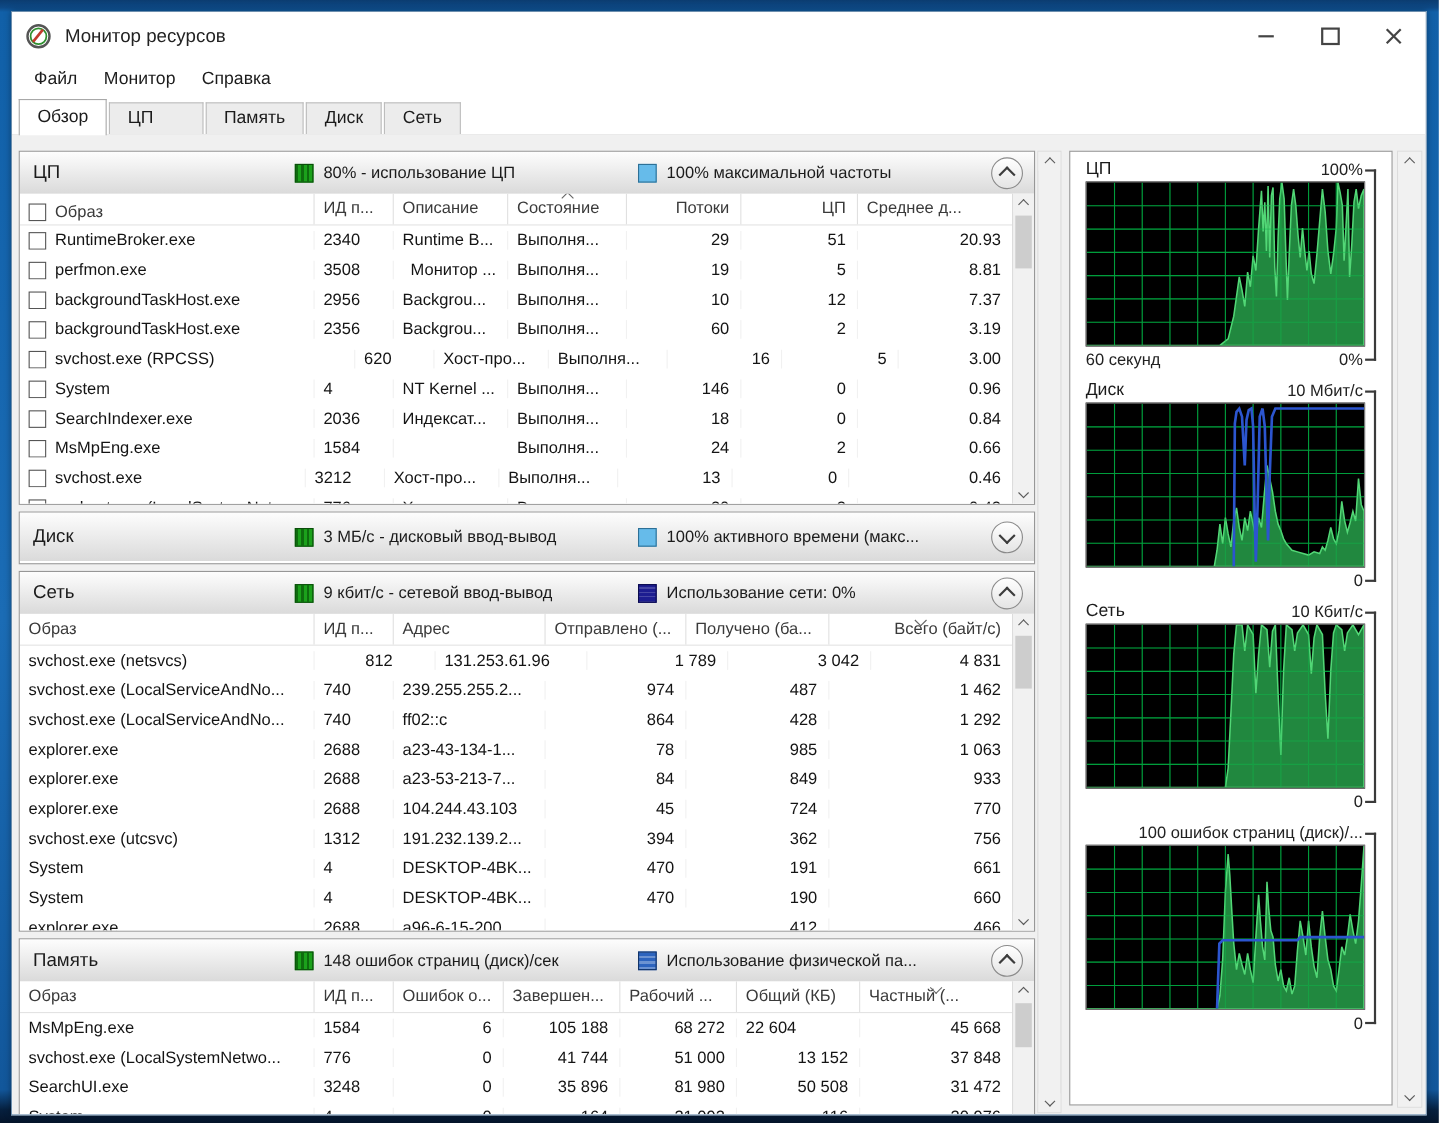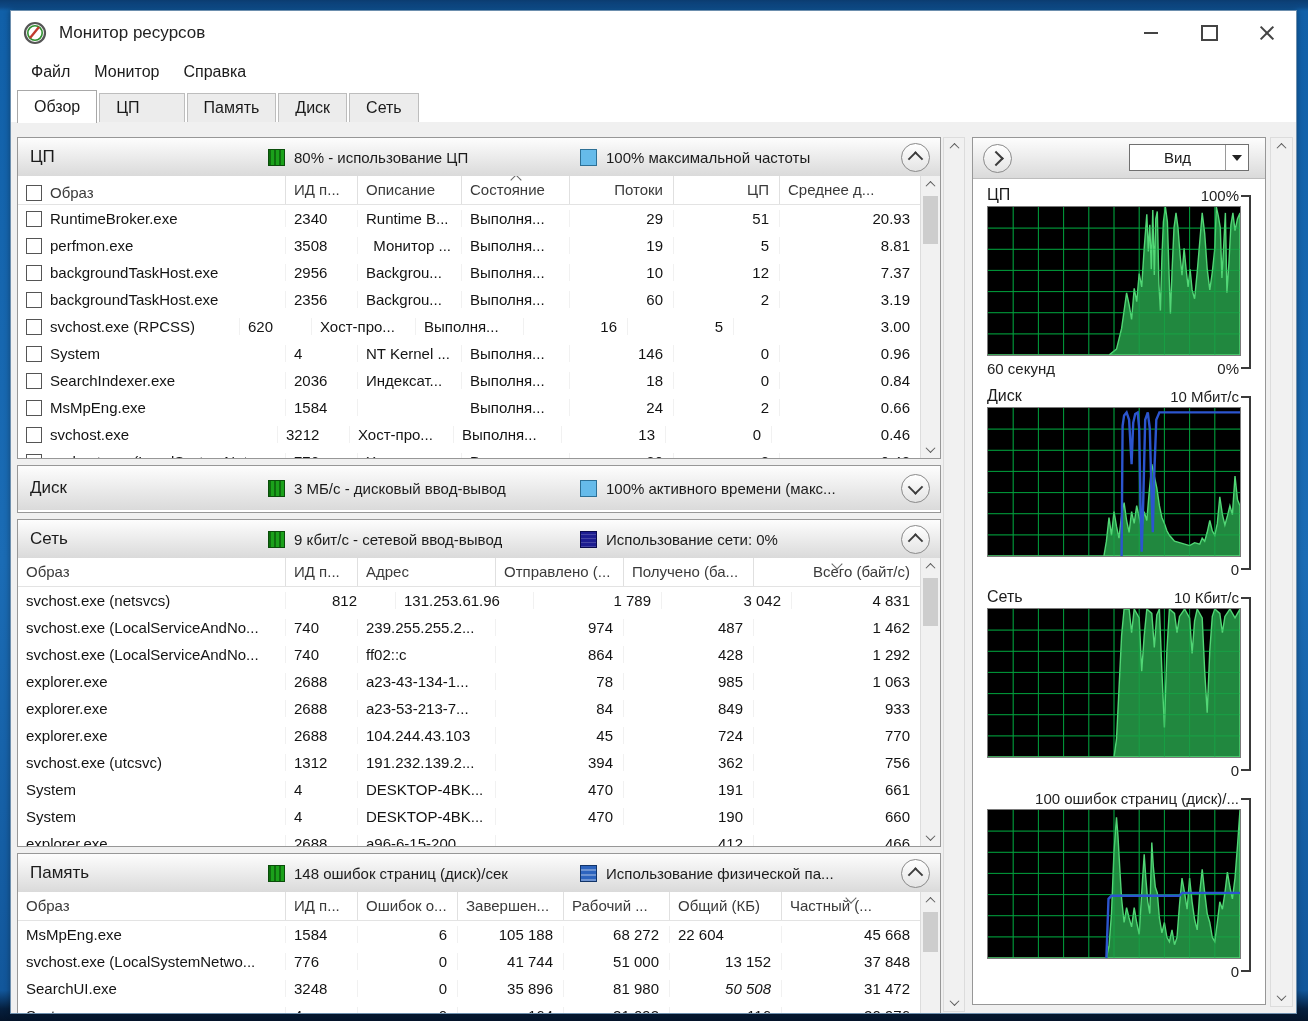--- a/index.html
+++ b/index.html
@@ -204,21 +204,21 @@
                     <span>backgroundTaskHost.exe</span>
                   </div>
                   <div class="t-td" style="width: 72px; text-align: left;"><span>2356</span></div>
                   <div class="t-td" style="width: 104px; text-align: left;"><span>Backgrou...</span></div>
                   <div class="t-td" style="width: 108px; text-align: left;"><span>Выполня...</span></div>
                   <div class="t-td" style="width: 104px; text-align: right;"><span>60</span></div>
                   <div class="t-td" style="width: 106px; text-align: right;"><span>2</span></div>
                   <div class="t-td" style="flex: 1 1 0%; text-align: right;"><span>3.19</span></div>
                 </div>
                 <div class="t-row">
-                  <div class="t-td firstcell" style="width: 222px; text-align: right;">
+                  <div class="t-td firstcell" style="width: 305px; text-align: right;">
                     <div class="cb"></div>
                     <span>svchost.exe (RPCSS)</span>
                   </div>
                   <div class="t-td" style="width: 72px; text-align: left;"><span>620</span></div>
                   <div class="t-td" style="width: 104px; text-align: left;"><span>Хост-про...</span></div>
                   <div class="t-td" style="width: 108px; text-align: left;"><span>Выполня...</span></div>
                   <div class="t-td" style="width: 104px; text-align: right;"><span>16</span></div>
                   <div class="t-td" style="width: 106px; text-align: right;"><span>5</span></div>
                   <div class="t-td" style="flex: 1 1 0%; text-align: right;"><span>3.00</span></div>
                 </div>
@@ -477,21 +477,21 @@
                   <div class="t-td" style="width: 106px; text-align: right;"><span>51 000</span></div>
                   <div class="t-td" style="width: 112px; text-align: right;"><span>13 152</span></div>
                   <div class="t-td" style="flex: 1 1 0%; text-align: right;"><span>37 848</span></div>
                 </div>
                 <div class="t-row">
                   <div class="t-td" style="width: 268px; text-align: left;"><span>SearchUI.exe</span></div>
                   <div class="t-td" style="width: 72px; text-align: left;"><span>3248</span></div>
                   <div class="t-td" style="width: 100px; text-align: right;"><span>0</span></div>
                   <div class="t-td" style="width: 106px; text-align: right;"><span>35 896</span></div>
                   <div class="t-td" style="width: 106px; text-align: right;"><span>81 980</span></div>
-                  <div class="t-td" style="width: 112px; text-align: right; font-style: italic;"><span>50 508</span></div>
+                  <div class="t-td" style="width: 112px; text-align: right;"><span>50 508</span></div>
                   <div class="t-td" style="flex: 1 1 0%; text-align: right;"><span>31 472</span></div>
                 </div>
                 <div class="t-row">
                   <div class="t-td" style="width: 268px; text-align: left;"><span>System</span></div>
                   <div class="t-td" style="width: 72px; text-align: left;"><span>4</span></div>
                   <div class="t-td" style="width: 100px; text-align: right;"><span>0</span></div>
                   <div class="t-td" style="width: 106px; text-align: right;"><span>164</span></div>
                   <div class="t-td" style="width: 106px; text-align: right;"><span>21 092</span></div>
                   <div class="t-td" style="width: 112px; text-align: right;"><span>116</span></div>
                   <div class="t-td" style="flex: 1 1 0%; text-align: right;"><span>20 976</span></div>
@@ -510,31 +510,20 @@
       <div class="vsb main-sb">
         <div class="sb-btn up">
             <span class="chev chev-up"></span>
           </div>
         <div class="sb-btn down">
             <span class="chev chev-down"></span>
           </div>
       </div>
 
       <div class="right-panel">
-        <div class="rp-toolbar">
-          <span class="rp-expand">
-              <span class="chev chev-right"></span>
-            </span>
-          <span class="view-btn">
-            <span class="view-label">Вид</span>
-            <span class="view-dd">
-                <span class="dd-arrow"></span>
-              </span>
-          </span>
-        </div>
 
         <div class="graph-block">
           <div class="g-title">
               <span>ЦП</span>
               <span class="g-scale">100%</span>
             </div>
           <div class="g-plot">
               <svg width="252" height="148" viewBox="0 0 252 148">
                 <rect width="252" height="148" fill="#000000"></rect>
                 <line x1="25.2" y1="0" x2="25.2" y2="148" stroke="#00a33e" stroke-opacity="0.95"></line>

